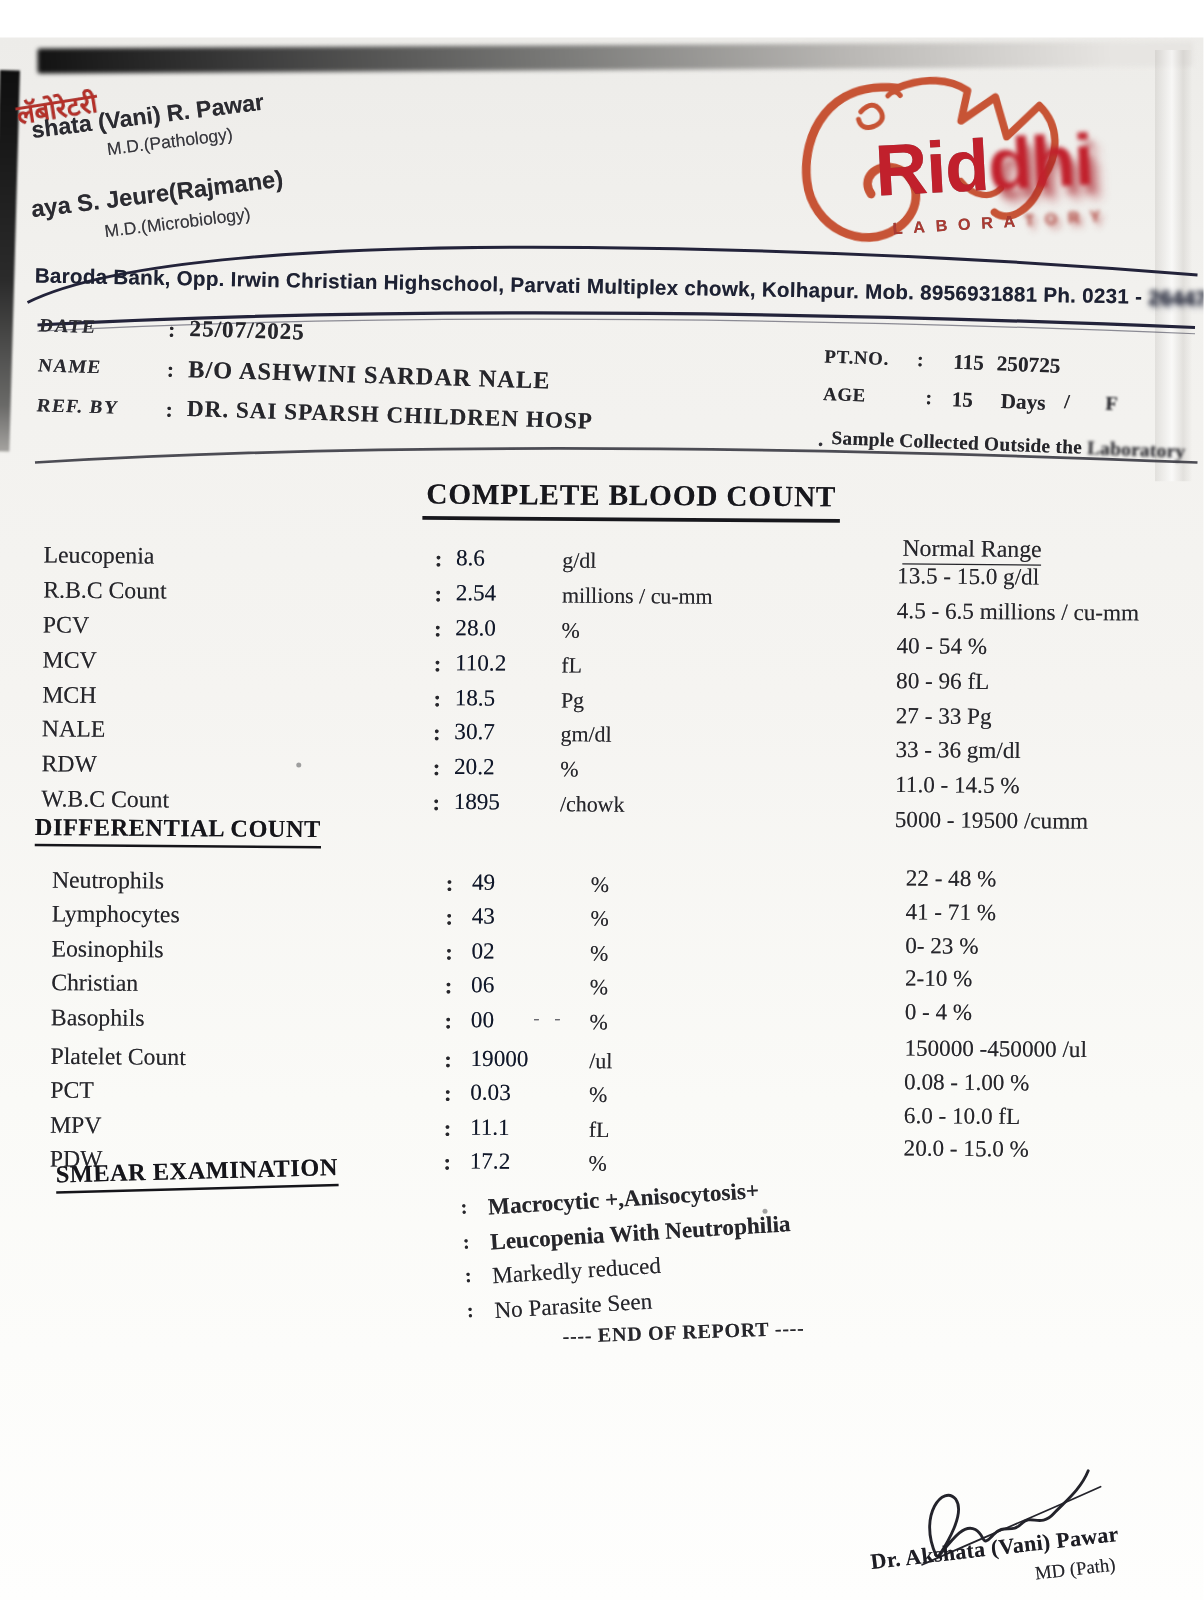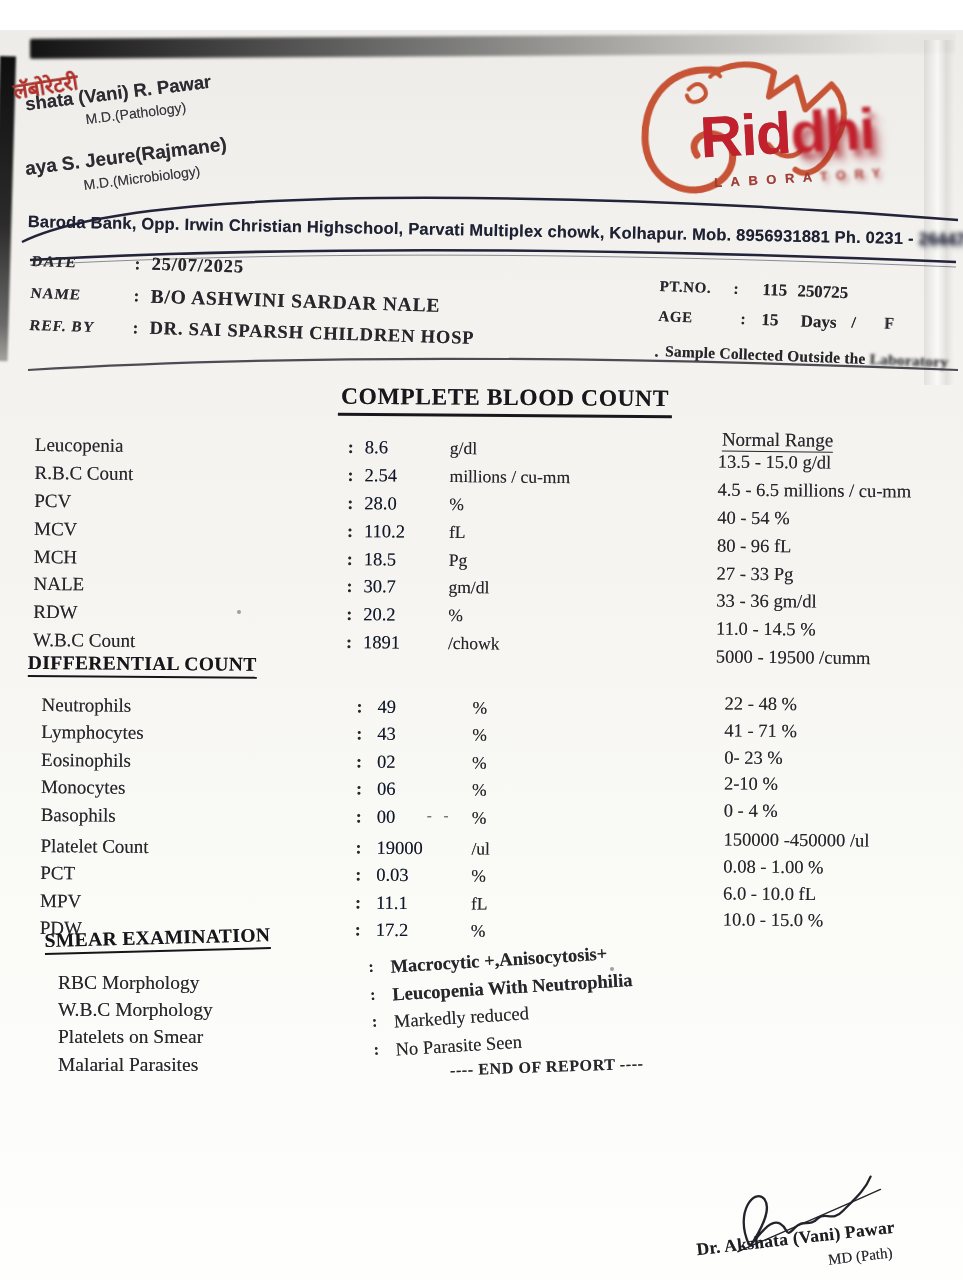--- a/index.html
+++ b/index.html
@@ -241,21 +241,21 @@
         </div>
       <div class="trow">
           <span class="tname">RDW</span>
           <span class="tcolon"></span>
           <span class="tval">20.2</span>
           <span class="tunit">%</span>
         </div>
       <div class="trow">
           <span class="tname">W.B.C Count</span>
           <span class="tcolon"></span>
-          <span class="tval">1891</span>
+          <span class="tval">1895</span>
           <span class="tunit">/chowk</span>
         </div>
     </div>
     <div class="rangecol">
       <div>13.5 - 15.0 g/dl</div>
       <div>4.5 - 6.5 millions / cu-mm</div>
       <div>40 - 54 %</div>
       <div>80 - 96 fL</div>
       <div>27 - 33 Pg</div>
       <div>33 - 36 gm/dl</div>
@@ -279,21 +279,21 @@
           <span class="tval">43</span>
           <span class="tunit">%</span>
         </div>
       <div class="trow">
           <span class="tname">Eosinophils</span>
           <span class="tcolon"></span>
           <span class="tval">02</span>
           <span class="tunit">%</span>
         </div>
       <div class="trow">
-          <span class="tname">Monocytes</span>
+          <span class="tname">Christian</span>
           <span class="tcolon"></span>
           <span class="tval">06</span>
           <span class="tunit">%</span>
         </div>
       <div class="trow">
           <span class="tname">Basophils</span>
           <span class="tcolon"></span>
           <span class="tval">00</span>
           <span class="preunit" style="left:386px;">- -</span>
           <span class="tunit">%</span>
@@ -325,32 +325,26 @@
     </div>
     <div class="rangecol">
       <div>22 - 48 %</div>
       <div>41 - 71 %</div>
       <div>0- 23 %</div>
       <div>2-10 %</div>
       <div>0 - 4 %</div>
       <div>150000 -450000 /ul</div>
       <div>0.08 - 1.00 %</div>
       <div>6.0 - 10.0 fL</div>
-      <div>10.0 - 15.0 %</div>
+      <div>20.0 - 15.0 %</div>
     </div>
   </div>
 
   <div class="smear">
     <div class="secheader">SMEAR EXAMINATION</div>
-    <div class="labels">
-      <div>RBC Morphology</div>
-      <div>W.B.C Morphology</div>
-      <div>Platelets on Smear</div>
-      <div>Malarial Parasites</div>
-    </div>
     <div class="results">
       <div class="rrow">
           <span class="rcolon"></span>
           <span class="rval">Macrocytic +,Anisocytosis+</span>
         </div>
       <div class="rrow">
           <span class="rcolon"></span>
           <span class="rval">Leucopenia With Neutrophilia</span>
         </div>
       <div class="rrow">

